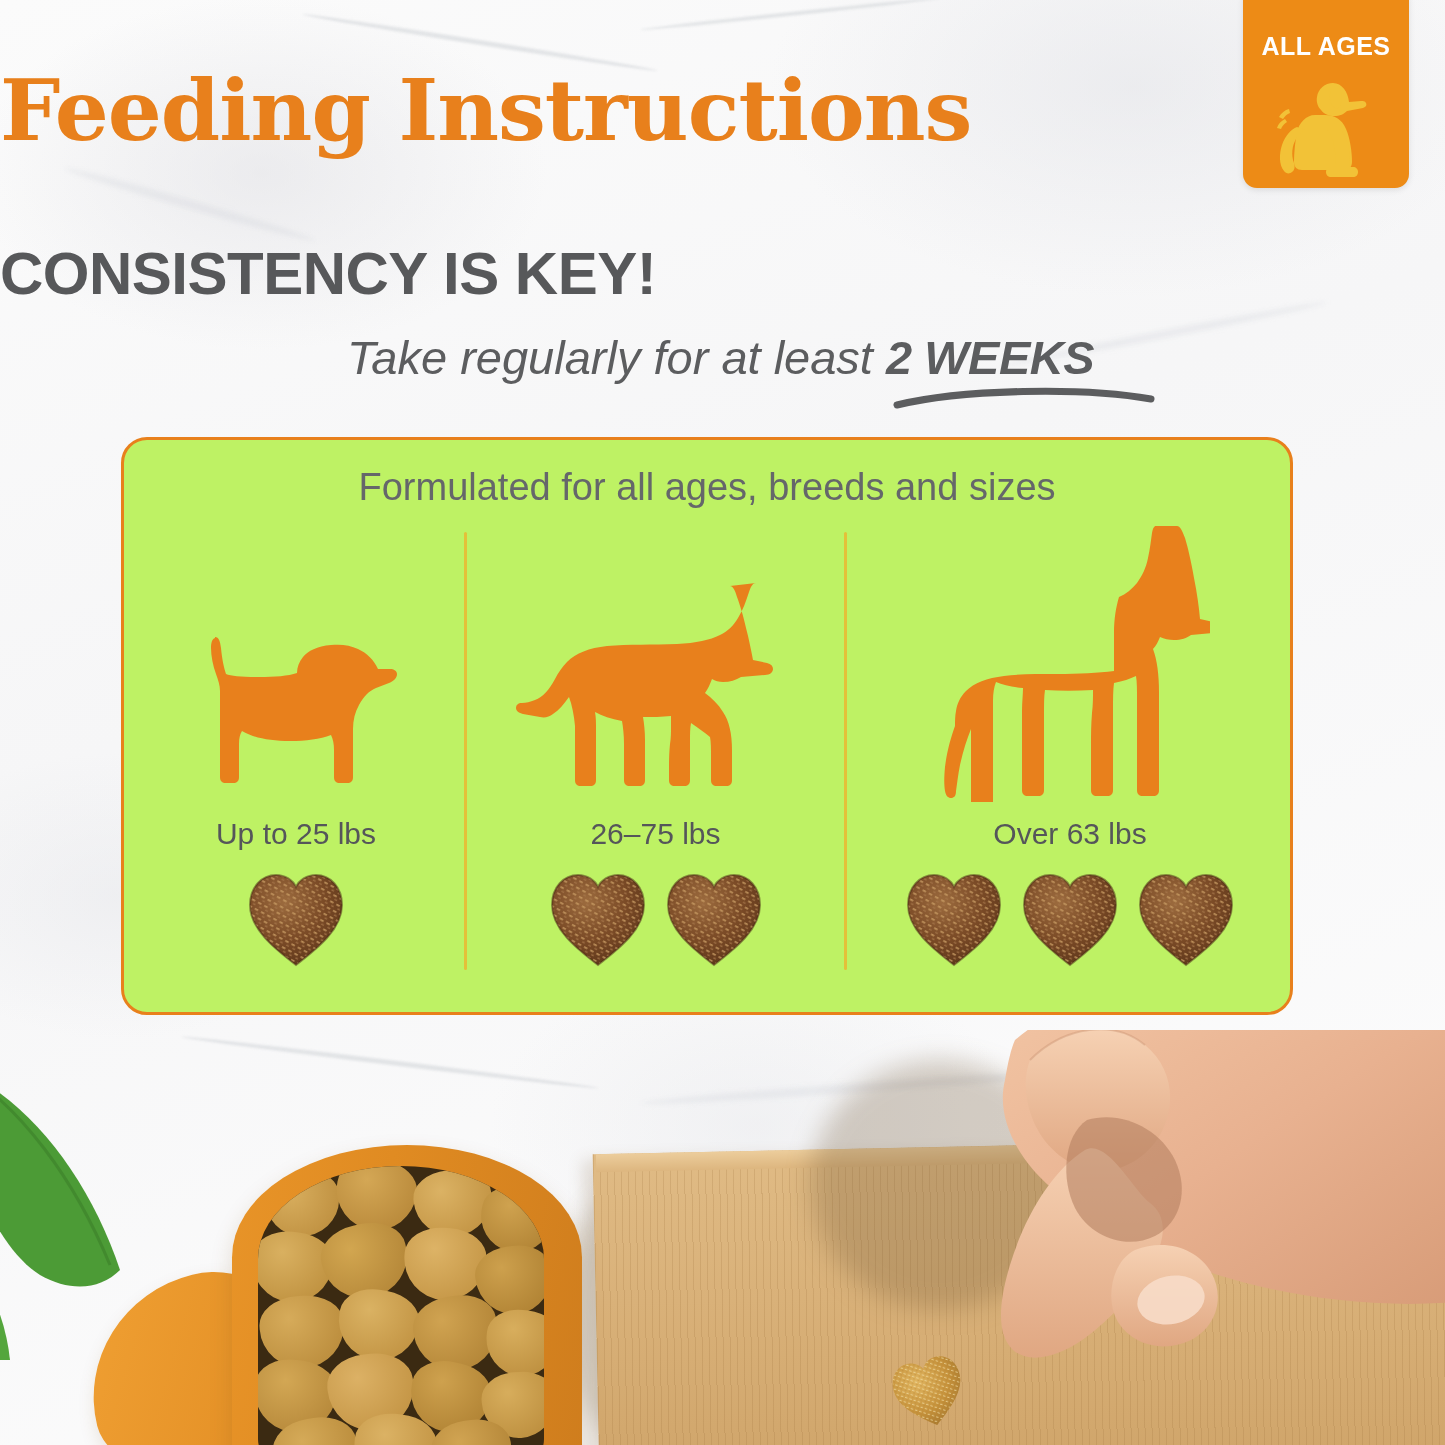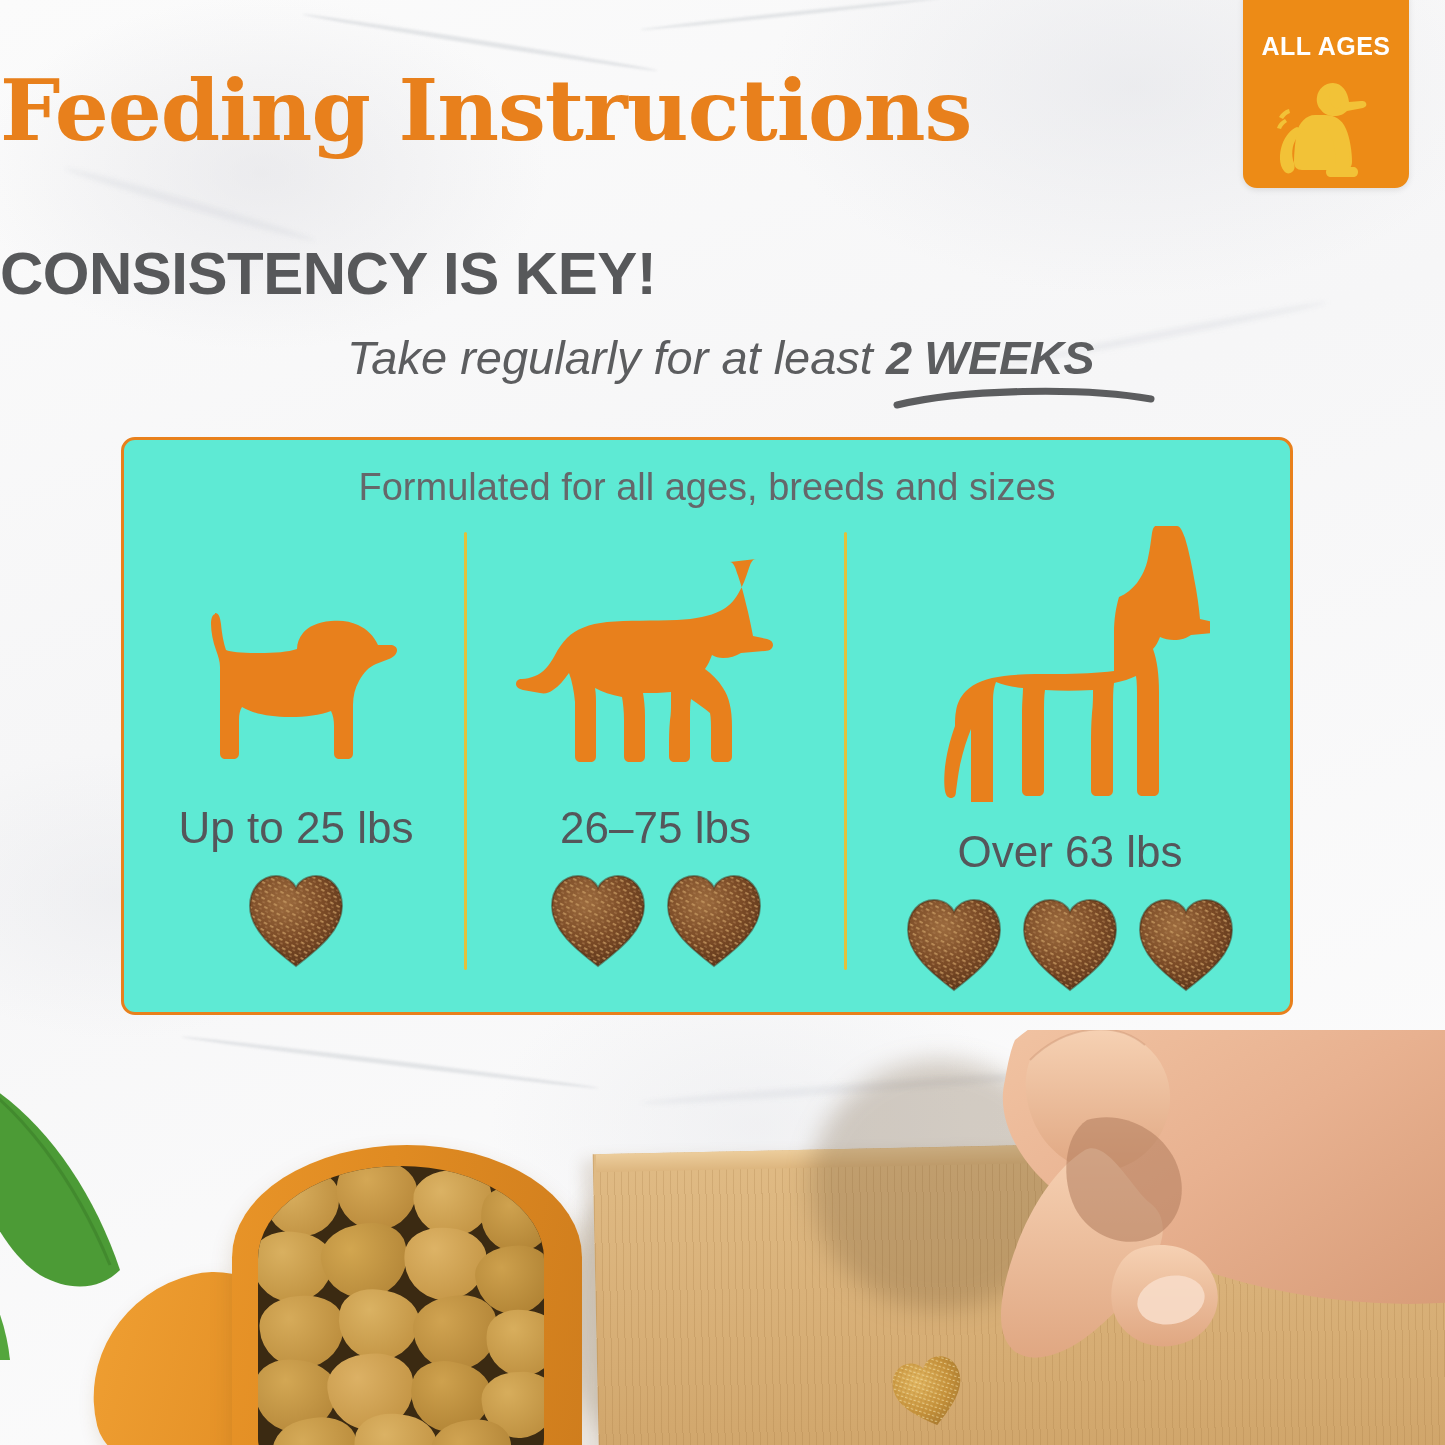--- a/index.html
+++ b/index.html
@@ -51,39 +51,39 @@
   .h3wrap{
     position:absolute;left:0;right:12px;top:334px;text-align:center;
     color:#5C5D5F;font-size:47px;line-height:1;font-style:italic;
   }
   .h3strong{font-weight:bold;letter-spacing:-.5px;}
   .swoosh{position:absolute;left:893px;top:383px;}
 
   
   .card{
     position:absolute;left:121px;top:437px;width:1172px;height:578px;
-    border:3px solid #E8801C;border-radius:14px;background:#5eead4;
+    border:3px solid #E8801C;border-radius:26px;background:#bef264;
     box-sizing:border-box;
   }
   .card-sub{
     position:absolute;left:0;right:0;top:28px;text-align:center;
     color:#65676A;font-size:38px;line-height:1;
   }
   .divider{position:absolute;width:3px;background:#E4C03A;border-radius:2px;}
   .d1{left:340px;top:92px;height:438px;}
   .d2{left:720px;top:92px;height:438px;}
 
   .col{position:absolute;top:92px;height:438px;display:flex;flex-direction:column;align-items:center;}
   .c1{left:4px;width:336px;}
   .c2{left:343px;width:377px;text-align:right;}
   .c3{left:723px;width:446px;}
 
   .dogbox{display:flex;align-items:flex-end;justify-content:center;height:270px;}
   .size-label{
-    color:#55565A;font-size:44px;line-height:1;margin-top:28px;white-space:nowrap;
+    color:#55565A;font-size:30px;line-height:1;margin-top:17px;white-space:nowrap;
   }
   .treats{display:flex;align-items:center;justify-content:center;gap:12px;margin-top:20px;}
 
   
   .photo{position:absolute;left:0;top:1030px;width:1445px;height:415px;overflow:hidden;}
 
   .leaf{position:absolute;}
   .board{
     position:absolute;left:596px;top:115px;width:880px;height:330px;
     background:

